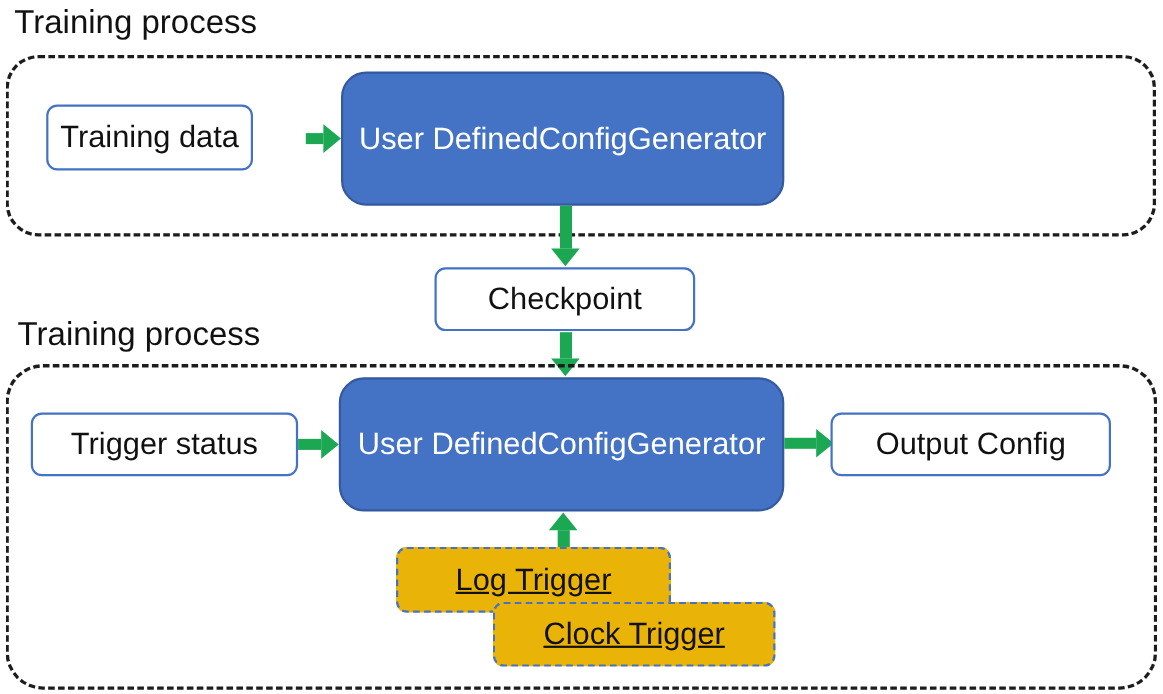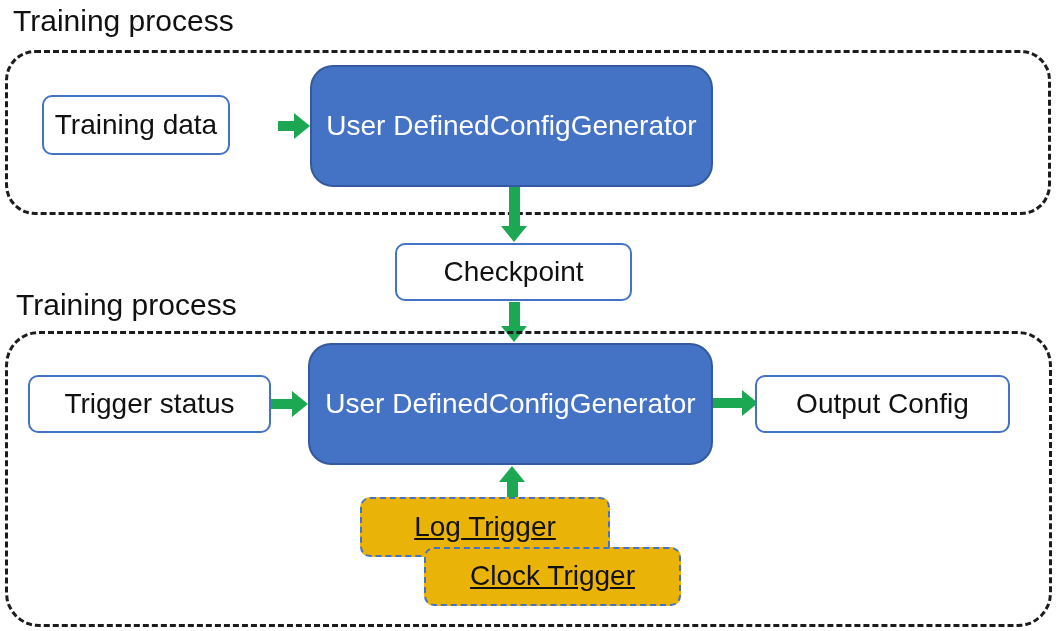--- a/index.html
+++ b/index.html
@@ -107,21 +107,21 @@
   #arrow-checkpoint-to-generator { left: 501px; top: 302px; height: 40px; }
   #title-inference { left: 16px; top: 288px; }
   #container-inference { left: 5px; top: 331px; width: 1047px; height: 296px; border-radius: 34px; }
   #box-current-status { left: 28px; top: 375px; width: 243px; height: 58px; }
   #arrow-current-status { left: 271px; top: 391px; width: 37px; }
   #blue-generator-inference { left: 308px; top: 343px; width: 405px; height: 122px; }
   #arrow-generator-to-output { left: 713px; top: 390px; width: 45px; }
   #box-output-config { left: 755px; top: 375px; width: 255px; height: 58px; text-align: center; }
   #arrow-triggers-to-generator { left: 499px; top: 466px; height: 32px; }
   #box-log-trigger { left: 360px; top: 497px; width: 250px; height: 60px; z-index: 2; }
-  #box-clock-trigger { left: 424px; top: 547px; width: 257px; height: 59px; z-index: 3; text-align: center; }
+  #box-clock-trigger { left: 448px; top: 547px; width: 257px; height: 59px; z-index: 3; text-align: center; }
 </style>
 </head>
 <body>
 
 <div class="canvas">
 
   <div class="section-title" id="title-training">Training process</div>
 
   <div class="dashed-container" id="container-training"></div>
 

